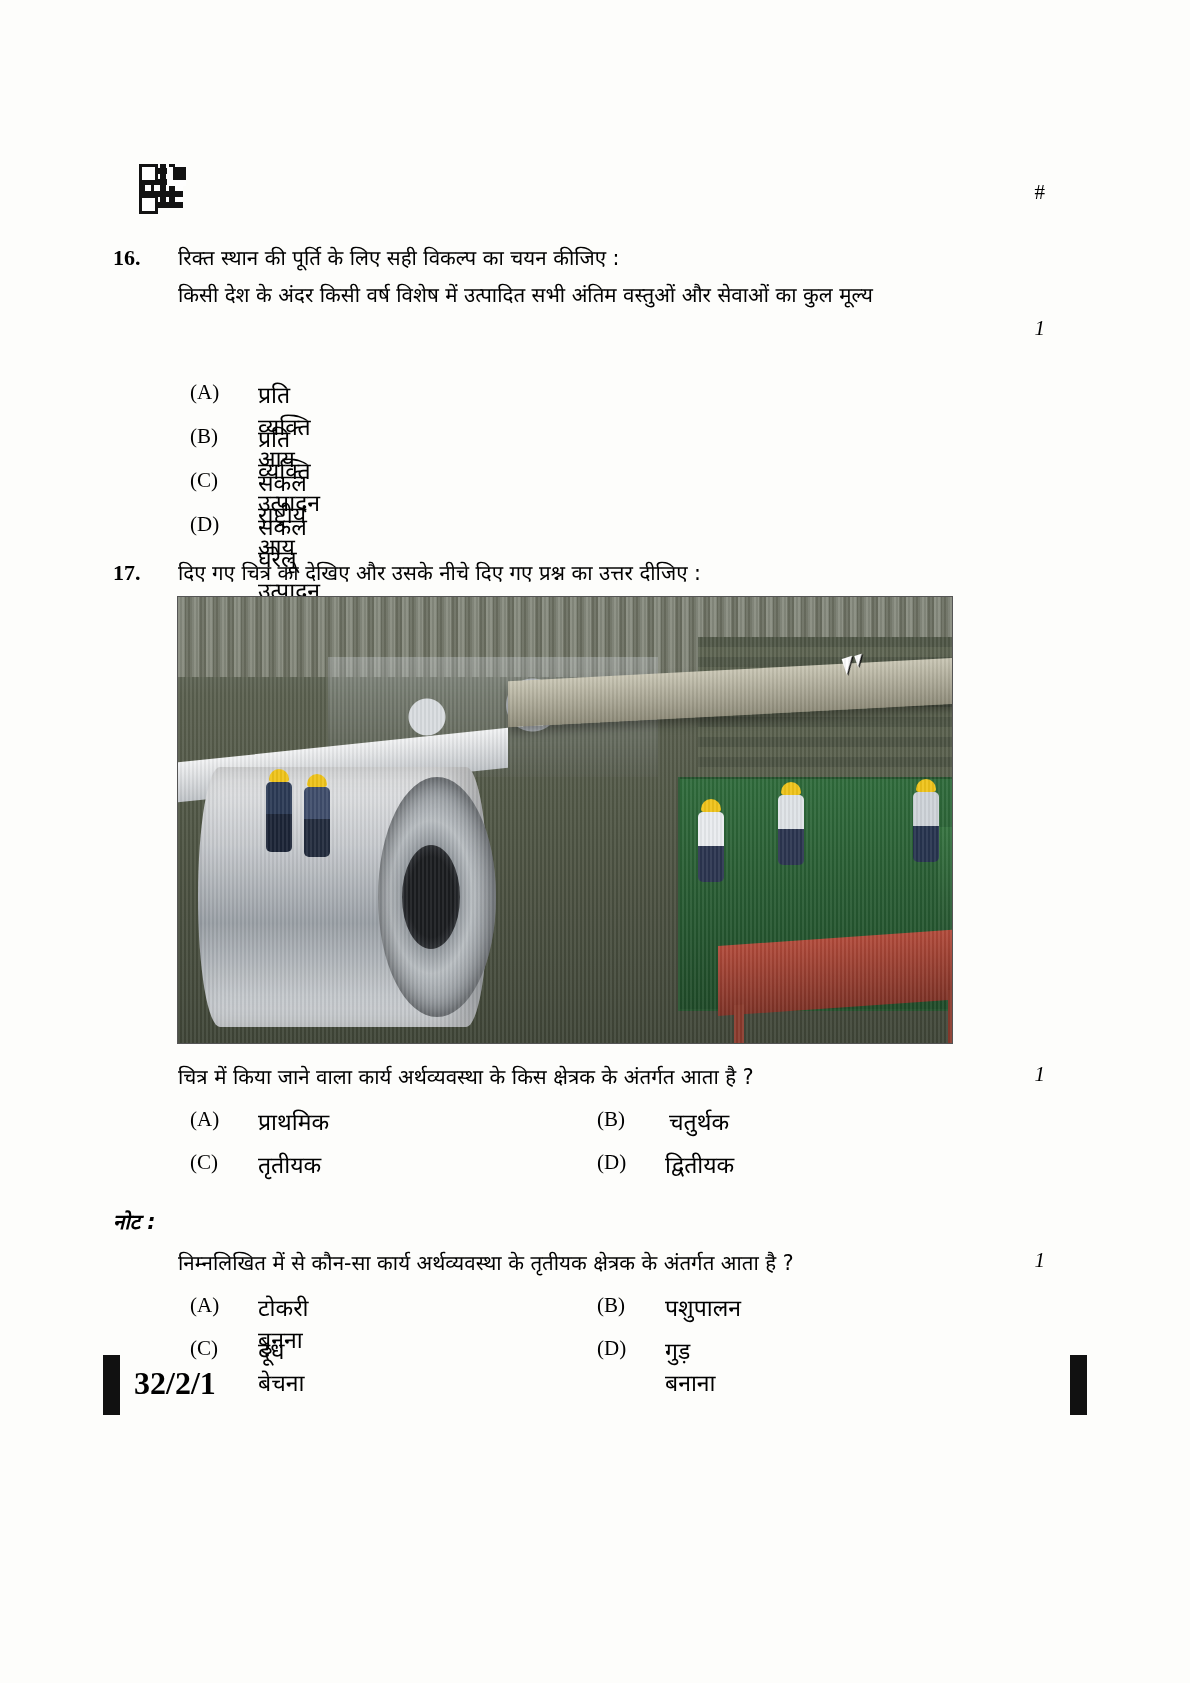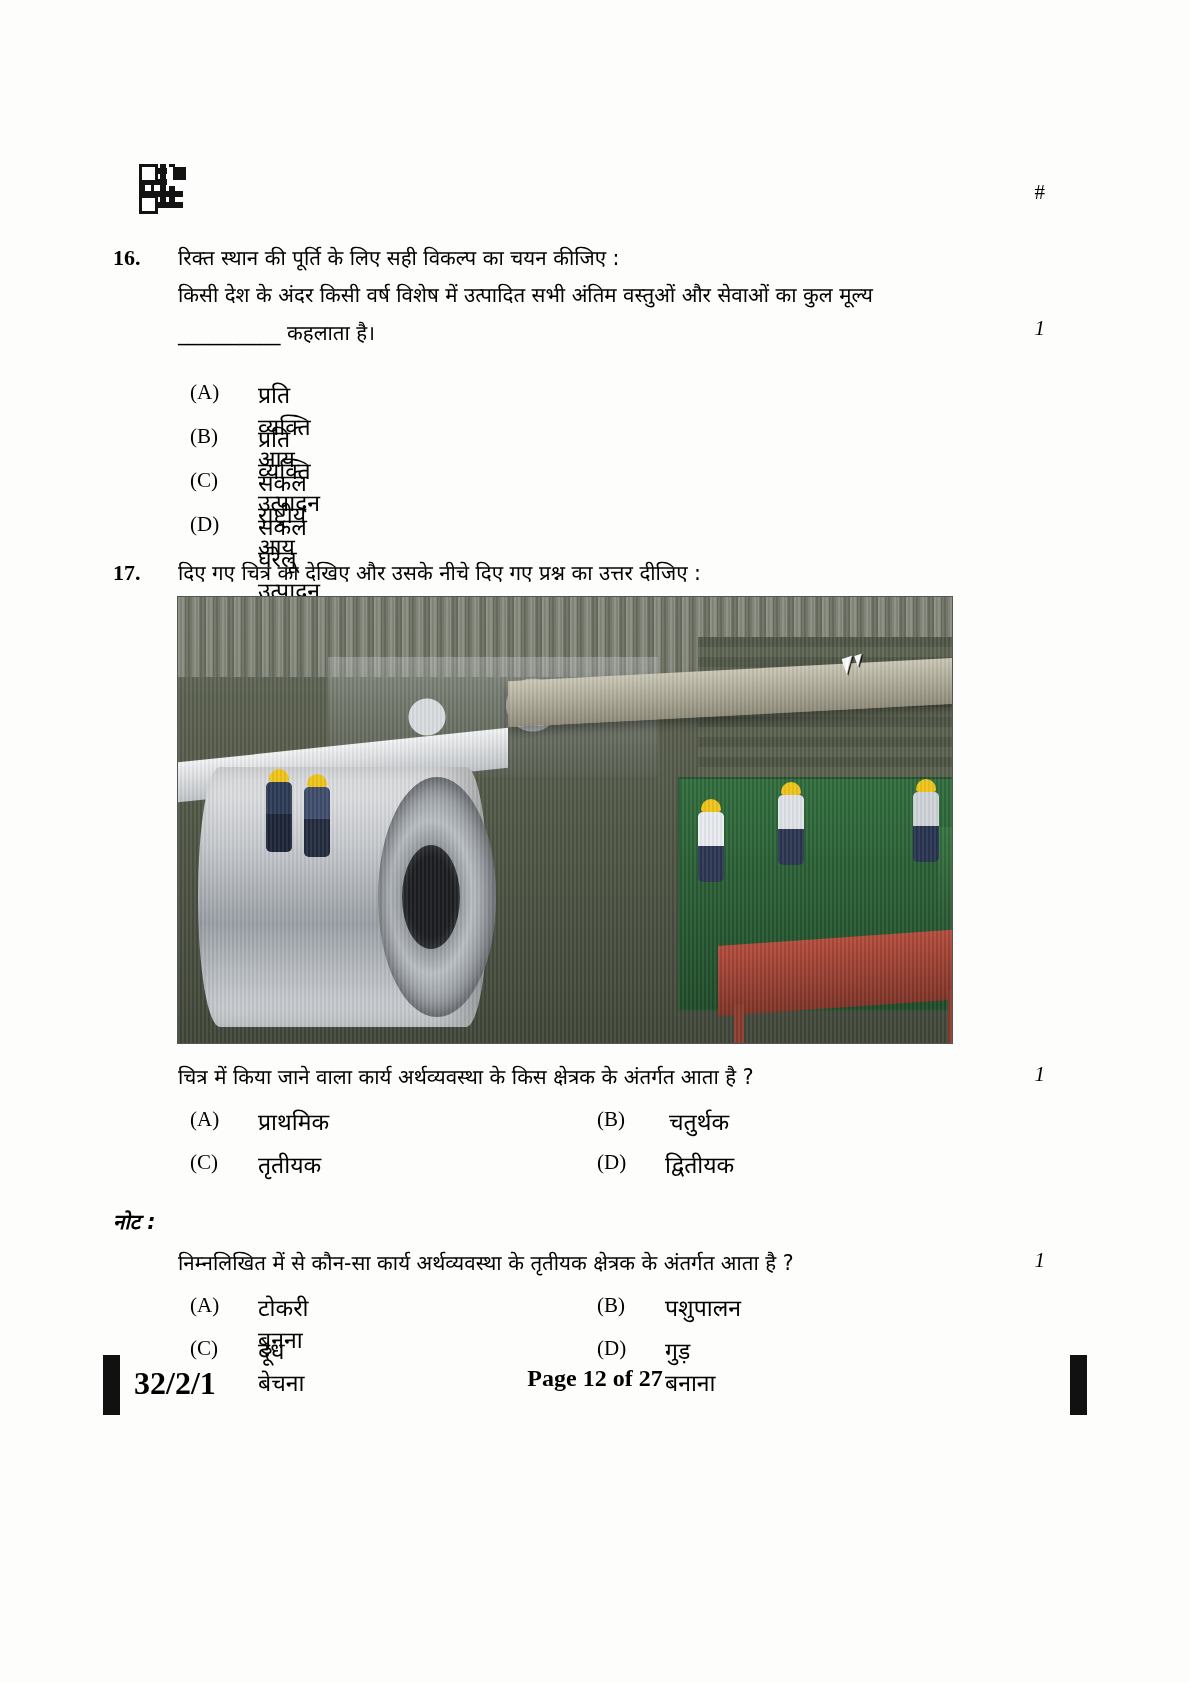--- a/index.html
+++ b/index.html
@@ -298,21 +298,20 @@
 <div class="page">
 
   <div class="header">
     <div class="qr"></div>
     <div class="hash">#</div>
   </div>
 
   <div class="q-num" id="q16-num">16.</div>
   <div class="dev" id="q16-stem2">किसी देश के अंदर किसी वर्ष विशेष में उत्पादित सभी अंतिम वस्तुओं और सेवाओं का कुल मूल्य</div>
   <div class="dev" id="q16-stem1">रिक्त स्थान की पूर्ति के लिए सही विकल्प का चयन कीजिए :</div>
-  <div class="dev" id="q16-stem3">__________ कहलाता है।</div>
   <div class="marks" id="q16-marks">1</div>
 
   <div class="opt-row" style="left:190px; top:380px;">
     <span class="opt-letter">(A)</span>
     <span class="opt-text" style="left:68px; top:-2px;">प्रति व्यक्ति आय</span>
   </div>
   <div class="opt-row" style="left:190px; top:424px;">
     <span class="opt-letter">(B)</span>
     <span class="opt-text" style="left:68px; top:-2px;">प्रति व्यक्ति उत्पादन</span>
   </div>
@@ -388,15 +387,14 @@
     <span class="opt-text" style="left:68px; top:-2px;">दूध बेचना</span>
   </div>
   <div class="opt-row" style="left:597px; top:1336px;">
     <span class="opt-letter">(D)</span>
     <span class="opt-text" style="left:68px; top:-2px;">गुड़ बनाना</span>
   </div>
 
   <div class="bar-left"></div>
   <div class="bar-right"></div>
   <div id="code">32/2/1</div>
-  <div id="pageno">Page 12 of 27</div>
 
 </div>
 
 </body></html>

